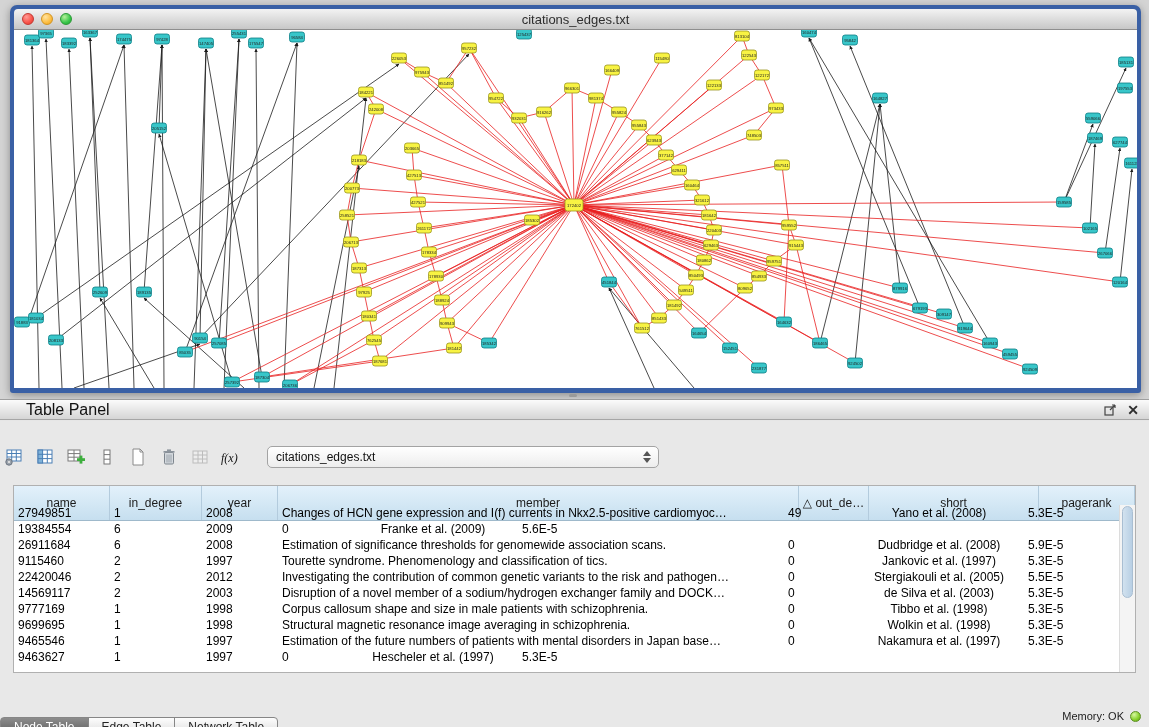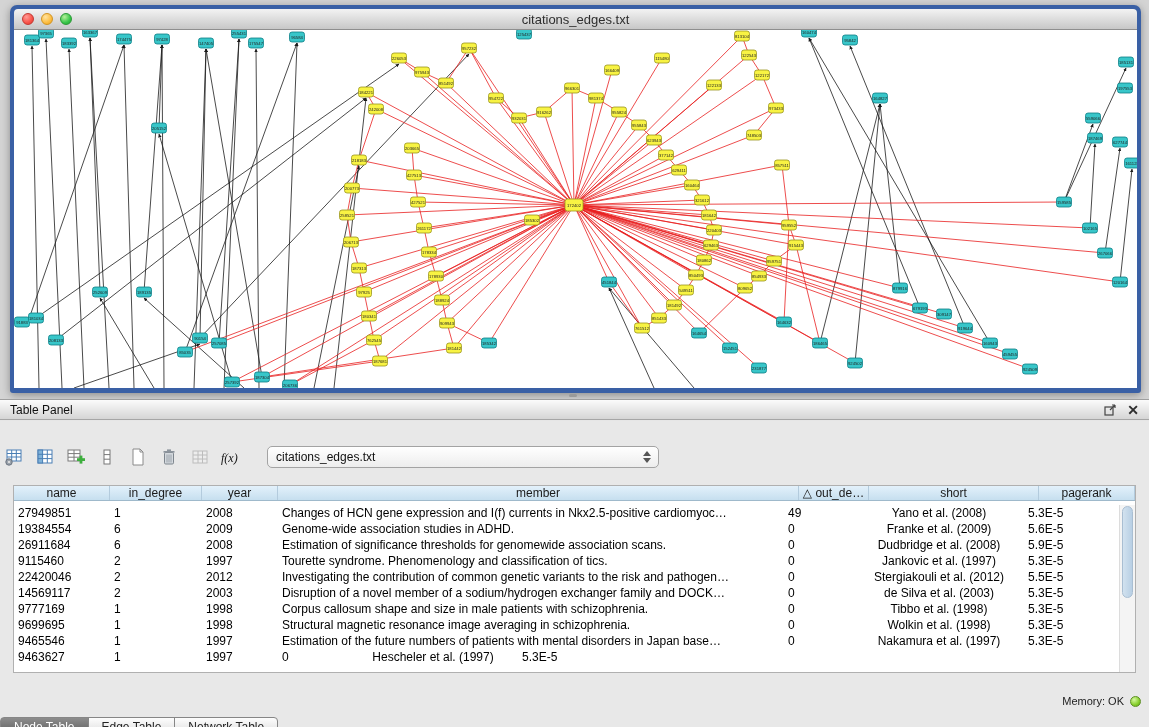--- a/index.html
+++ b/index.html
@@ -22,61 +22,61 @@
   .wtitle { font-size:13px; color:#2e2e2e; }
   .canvas { height:358px; background:#fff; overflow:hidden; }
   #graph-svg { width:100%; height:100%; display:block; }
   .divider-dot { position:absolute; left:569px; top:394px; width:8px; height:3px;
                  border-radius:2px; background:#9a9a9a; }
 
   
   .panel-titlebar { position:absolute; top:399px; left:0; width:1149px; height:21px; box-sizing:border-box;
                     background:linear-gradient(#fbfbfb,#d5d5d5); border-top:1px solid #9f9f9f;
                     border-bottom:1px solid #a6a6a6; display:flex; align-items:center; }
-  .panel-title { font-size:12px; color:#111; margin-left:10px; flex:1; }
+  .panel-title { font-size:16px; color:#111; margin-left:26px; flex:1; }
   .panel-controls { display:flex; align-items:center; gap:11px; margin-right:10px; }
   .icon-btn { background:none; border:none; padding:0; display:flex; align-items:center; }
   .close-x { font-size:14px; font-weight:bold; color:#2e2e2e; line-height:1; }
 
   .panel-body { position:absolute; top:421px; left:0; width:1149px; height:306px; background:#e8e8e8; }
   .toolbar { position:absolute; top:22px; left:0; height:28px; display:flex; align-items:center; gap:4px; }
   .tool-btn { width:27px; height:25px; border:none; background:transparent; padding:1px;
               display:flex; align-items:center; justify-content:center; }
   .combo { margin-left:16px; width:392px; height:22px; border:1px solid #a3a3a3; border-radius:5px;
            background:linear-gradient(#ffffff,#ededed); display:flex; align-items:center;
            box-sizing:border-box; box-shadow:inset 0 1px 0 #fff; }
   .combo-text { flex:1; font-size:12px; color:#111; padding-left:8px; }
   .combo-arrows { width:18px; display:flex; flex-direction:column; align-items:center; gap:2px; margin-right:2px; }
   .tri-up { width:0; height:0; border-left:4px solid transparent; border-right:4px solid transparent; border-bottom:5px solid #555; }
   .tri-down { width:0; height:0; border-left:4px solid transparent; border-right:4px solid transparent; border-top:5px solid #555; }
 
   .dtable { position:absolute; top:64px; left:13px; width:1123px; height:188px; background:#fff;
             border:1px solid #b0b0b0; box-sizing:border-box; overflow:hidden; }
-  .hrow { display:flex; height:15px; background:linear-gradient(#e3f1fb,#c6dfef);
+  .hrow { display:flex; height:35px; background:linear-gradient(#e3f1fb,#c6dfef);
           border-bottom:1px solid #9fb9cb; box-sizing:border-box; }
   .hcell { display:flex; align-items:center; justify-content:center; font-size:12px; color:#1a1a1a;
            border-right:1px solid #b3cbdd; box-sizing:border-box; overflow:hidden; white-space:nowrap; }
   .tbody { position:absolute; top:19px; bottom:0; left:0; right:15px; overflow:hidden; }
   .trow { display:flex; height:16px; }
   .tcell { font-size:12px; color:#000; padding:0 4px; display:flex; align-items:center;
            white-space:nowrap; overflow:hidden; box-sizing:border-box; }
   .center { justify-content:center; }
   .c0{width:96px} .c1{width:92px} .c2{width:76px} .c3{flex:1} .c4{width:70px} .c5{width:170px} .c6{width:96px}
   .vscroll { position:absolute; top:19px; right:0; width:15px; bottom:0; background:#f4f4f4; border-left:1px solid #dcdcdc; }
   .vthumb { position:absolute; top:1px; left:2px; width:11px; height:92px; border-radius:6px;
             background:linear-gradient(90deg,#d2e2ef,#b8cfe4); border:1px solid #a9bed2; box-sizing:border-box; }
 
   .tabsbar { position:absolute; top:256px; left:0; width:100%; display:flex; justify-content:flex-start;margin-top:40px; }
   .tab { height:20px; padding:0 13px; font-size:12px; font-family:inherit; border:1px solid #868686;
          background:linear-gradient(#fdfdfd,#dadada); color:#222; margin-left:-1px; }
   .tab:first-child { border-radius:4px 0 0 4px; margin-left:0; }
   .tab:last-child { border-radius:0 4px 4px 0; }
   .tab.active { background:linear-gradient(#8c8c8c,#5a5a5a); color:#fff; }
 
-  .statusbar { position:absolute; bottom:15px; left:0; width:100%; height:22px; display:flex;
+  .statusbar { position:absolute; bottom:0; left:0; width:100%; height:22px; display:flex;
                align-items:center; justify-content:flex-end; gap:6px; padding-right:8px; box-sizing:border-box; }
   .mem-label { font-size:11px; color:#222; }
   .mem-dot { width:11px; height:11px; border-radius:50%; box-sizing:border-box;
              background:radial-gradient(circle at 35% 30%, #d6f7a1, #86cf2a 60%, #5d9c17); border:1px solid #5d8f23; }
 </style>
 </head>
 <body>
 
 <div class="app">
 
@@ -847,21 +847,20 @@
             <div class="tcell c2">2008</div>
             <div class="tcell c3">Changes of HCN gene expression and I(f) currents in Nkx2.5-positive cardiomyoc…</div>
             <div class="tcell c4">49</div>
             <div class="tcell c5 center">Yano et al. (2008)</div>
             <div class="tcell c6">5.3E-5</div>
           </div>
           <div class="trow">
             <div class="tcell c0">19384554</div>
             <div class="tcell c1">6</div>
             <div class="tcell c2">2009</div>
-            <div class="tcell c3">Genome-wide association studies in ADHD.</div>
             <div class="tcell c4">0</div>
             <div class="tcell c5 center">Franke et al. (2009)</div>
             <div class="tcell c6">5.6E-5</div>
           </div>
           <div class="trow">
             <div class="tcell c0">26911684</div>
             <div class="tcell c1">6</div>
             <div class="tcell c2">2008</div>
             <div class="tcell c3">Estimation of significance thresholds for genomewide association scans.</div>
             <div class="tcell c4">0</div>
@@ -876,21 +875,21 @@
             <div class="tcell c4">0</div>
             <div class="tcell c5 center">Jankovic et al. (1997)</div>
             <div class="tcell c6">5.3E-5</div>
           </div>
           <div class="trow">
             <div class="tcell c0">22420046</div>
             <div class="tcell c1">2</div>
             <div class="tcell c2">2012</div>
             <div class="tcell c3">Investigating the contribution of common genetic variants to the risk and pathogen…</div>
             <div class="tcell c4">0</div>
-            <div class="tcell c5 center">Stergiakouli et al. (2012)</div>
+            <div class="tcell c5 center">Stergiakouli et al. (2005)</div>
             <div class="tcell c6">5.5E-5</div>
           </div>
           <div class="trow">
             <div class="tcell c0">14569117</div>
             <div class="tcell c1">2</div>
             <div class="tcell c2">2003</div>
             <div class="tcell c3">Disruption of a novel member of a sodium/hydrogen exchanger family and DOCK…</div>
             <div class="tcell c4">0</div>
             <div class="tcell c5 center">de Silva et al. (2003)</div>
             <div class="tcell c6">5.3E-5</div>

